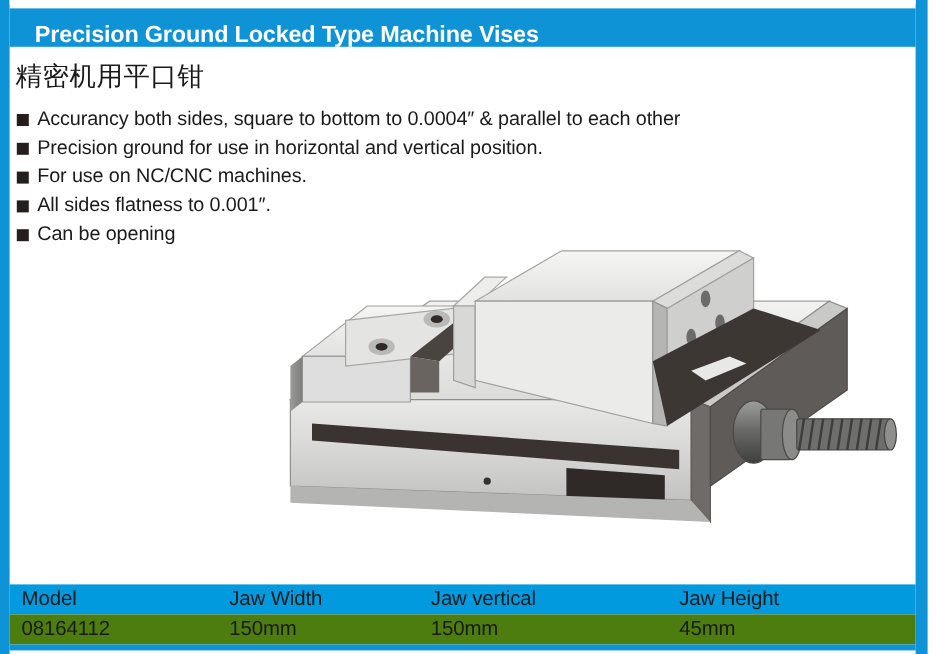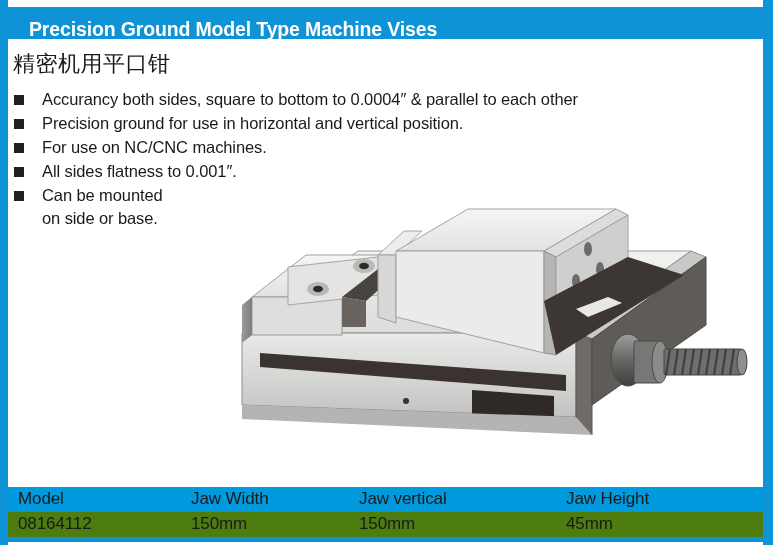--- a/index.html
+++ b/index.html
@@ -77,21 +77,21 @@
     margin-bottom: 1px;
   }
   .bullet-mark {
     position: absolute;
     left: 0; top: 7px;
     width: 10px; height: 10px;
     background: #241f1c;
   }
   .bullet-text {
     display: block;
-    margin-left: 28px;
+    margin-left: 17px;
     font-size: 16.5px;
     line-height: 23px;
     color: #1a1a1a;
     letter-spacing: -0.1px;
   }
   .bullet-text .cont {
     display: block;
   }
 
   
@@ -141,21 +141,21 @@
 </head>
 <body>
 
 <div id="page">
 
   <div class="frame-left"></div>
   <div class="frame-right"></div>
   <div class="frame-top"></div>
 
   <div class="title-bar">
-    <div class="title-text">Precision Ground Model Type Machine Vises</div>
+    <div class="title-text">Precision Ground Locked Type Machine Vises</div>
   </div>
 
   <div class="subtitle-cn">精密机用平口钳</div>
 
   <div class="bullets">
 
     <div class="bullet-row">
       <span class="bullet-mark"></span>
       <span class="bullet-text">
         <span>Accurancy both sides, square to bottom to 0.0004″ &amp; parallel to each other</span>
@@ -179,22 +179,21 @@
     <div class="bullet-row">
       <span class="bullet-mark"></span>
       <span class="bullet-text">
         <span>All sides flatness to 0.001″.</span>
       </span>
     </div>
 
     <div class="bullet-row">
       <span class="bullet-mark"></span>
       <span class="bullet-text">
-        <span>Can be mounted</span>
-        <span class="cont">on side or base.</span>
+        <span>Can be opening</span>
       </span>
     </div>
 
   </div>
 
   <div class="photo">
     <svg width="530" height="265" viewBox="0 0 530 265" xmlns="http://www.w3.org/2000/svg">
       <defs>
         <linearGradient id="gTop" x1="0" y1="0" x2="0" y2="1">
           <stop offset="0%" stop-color="#f2f2f0"></stop>

